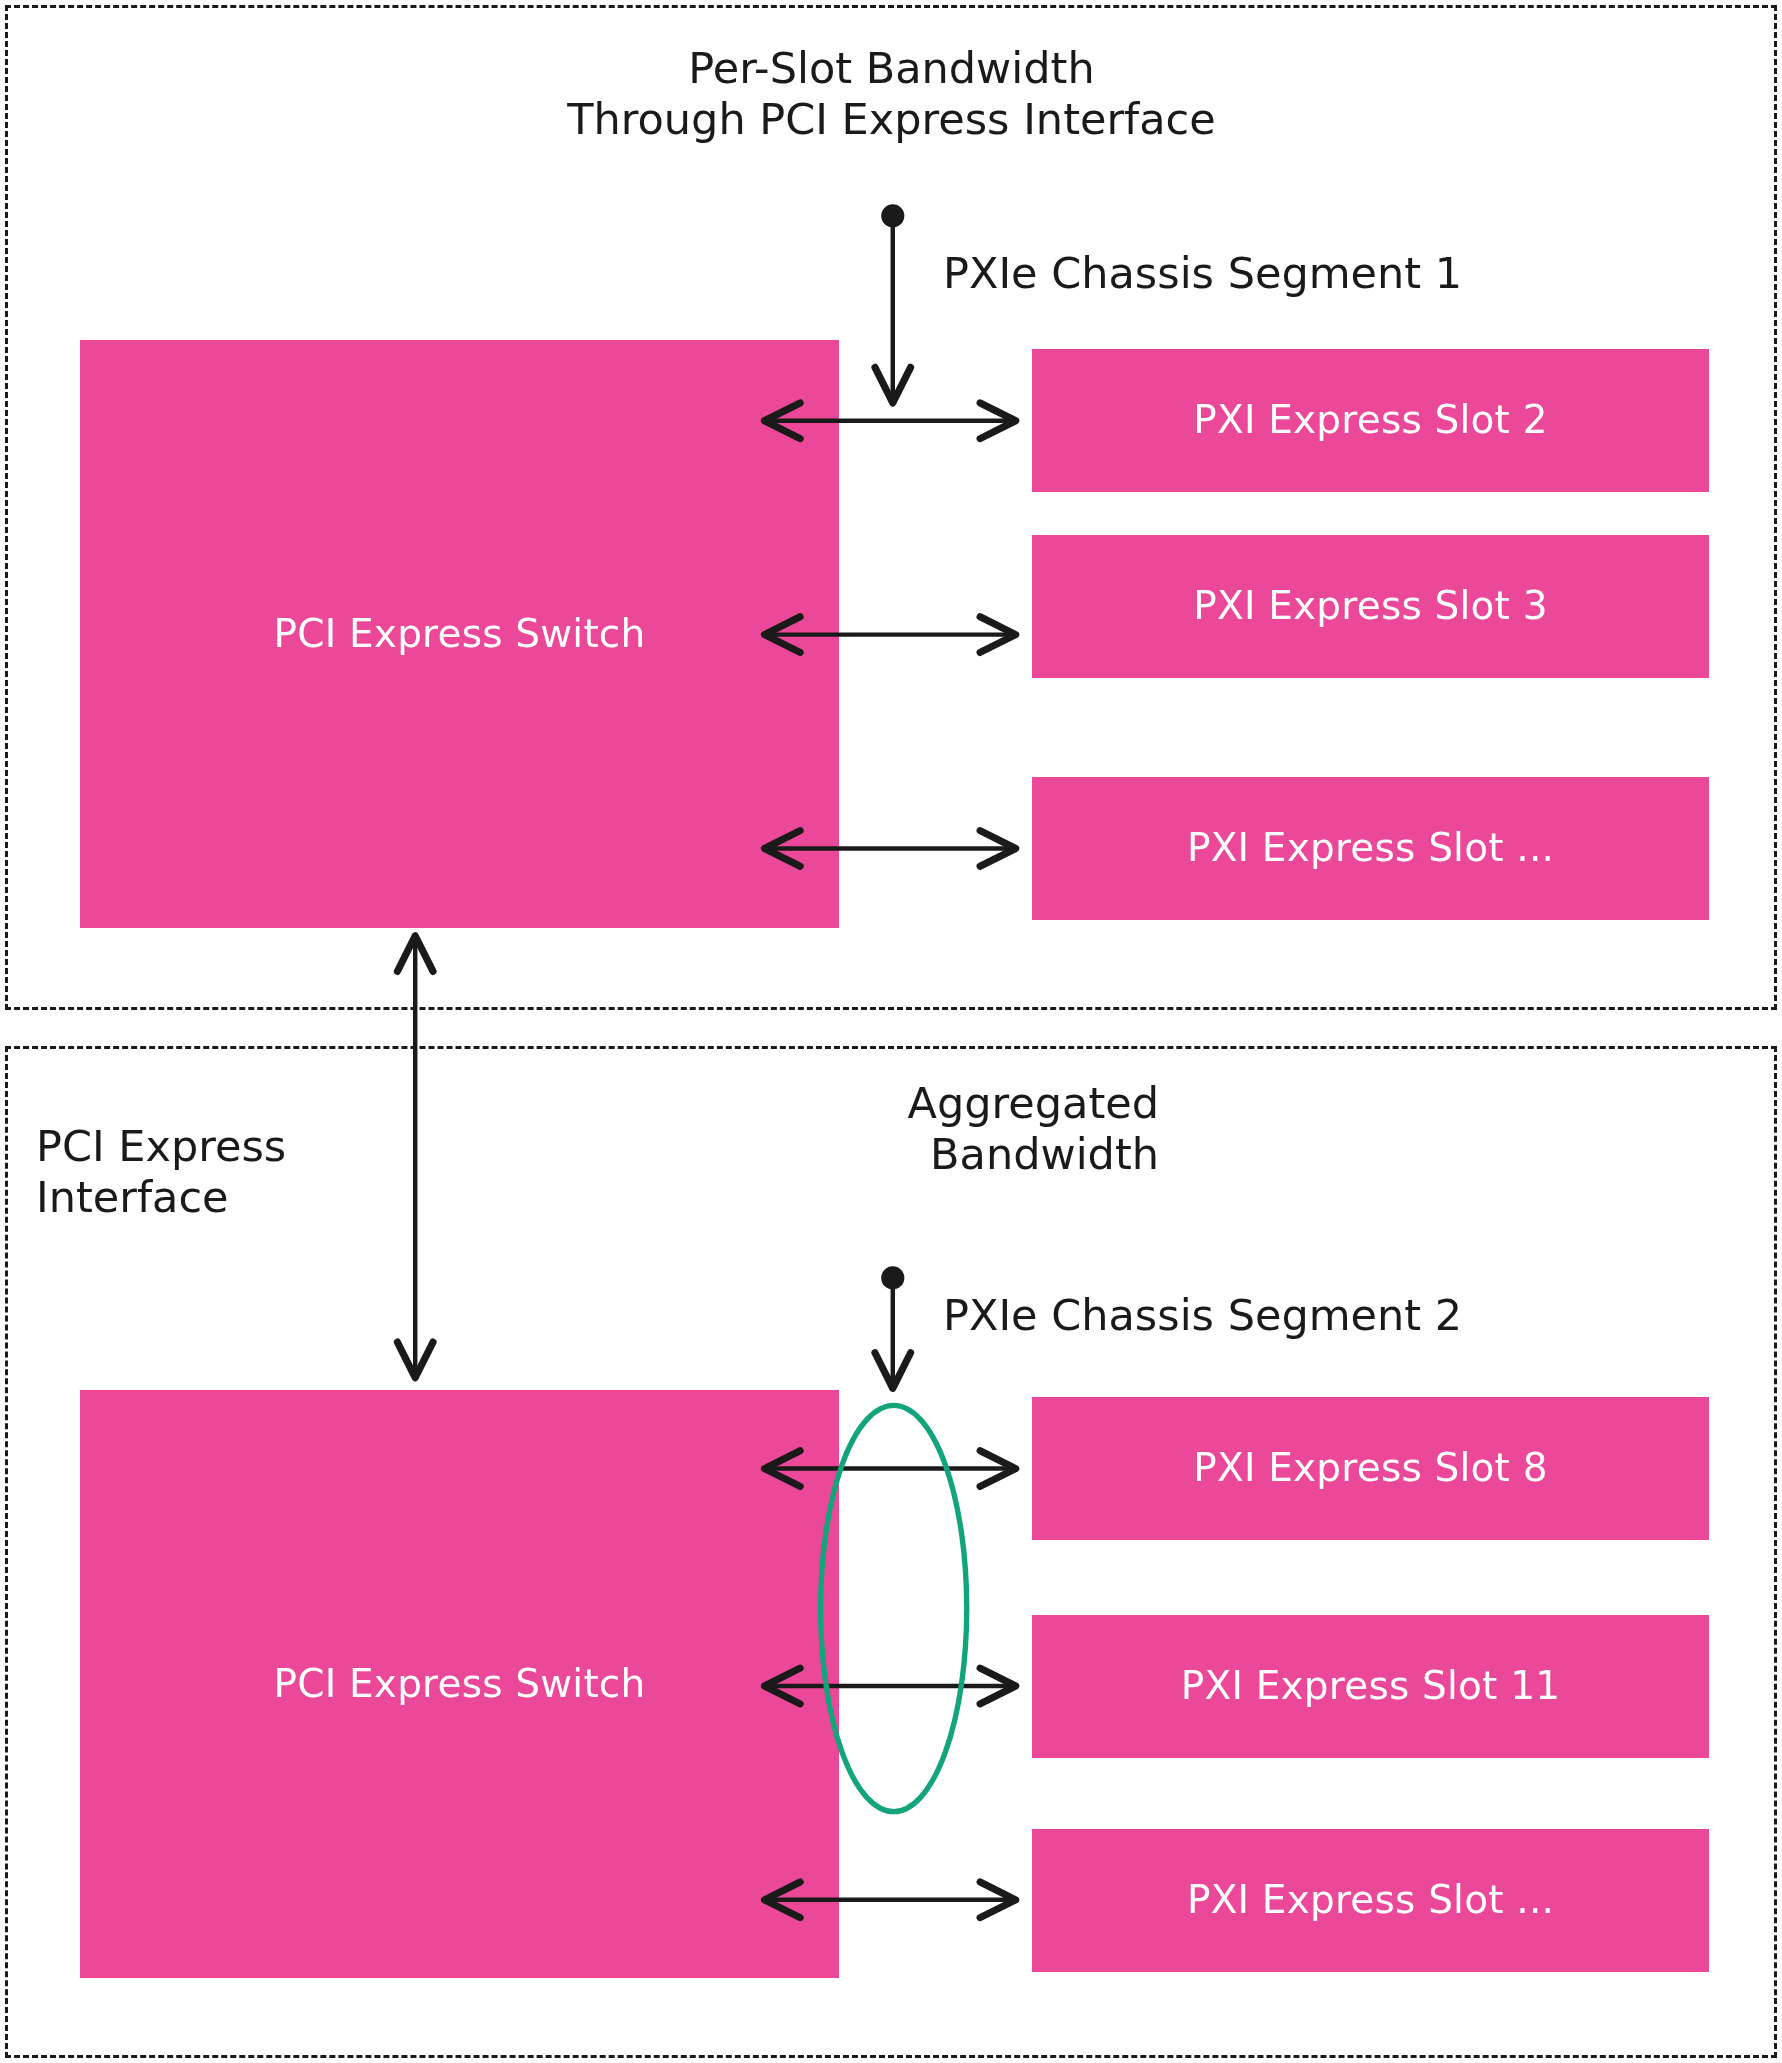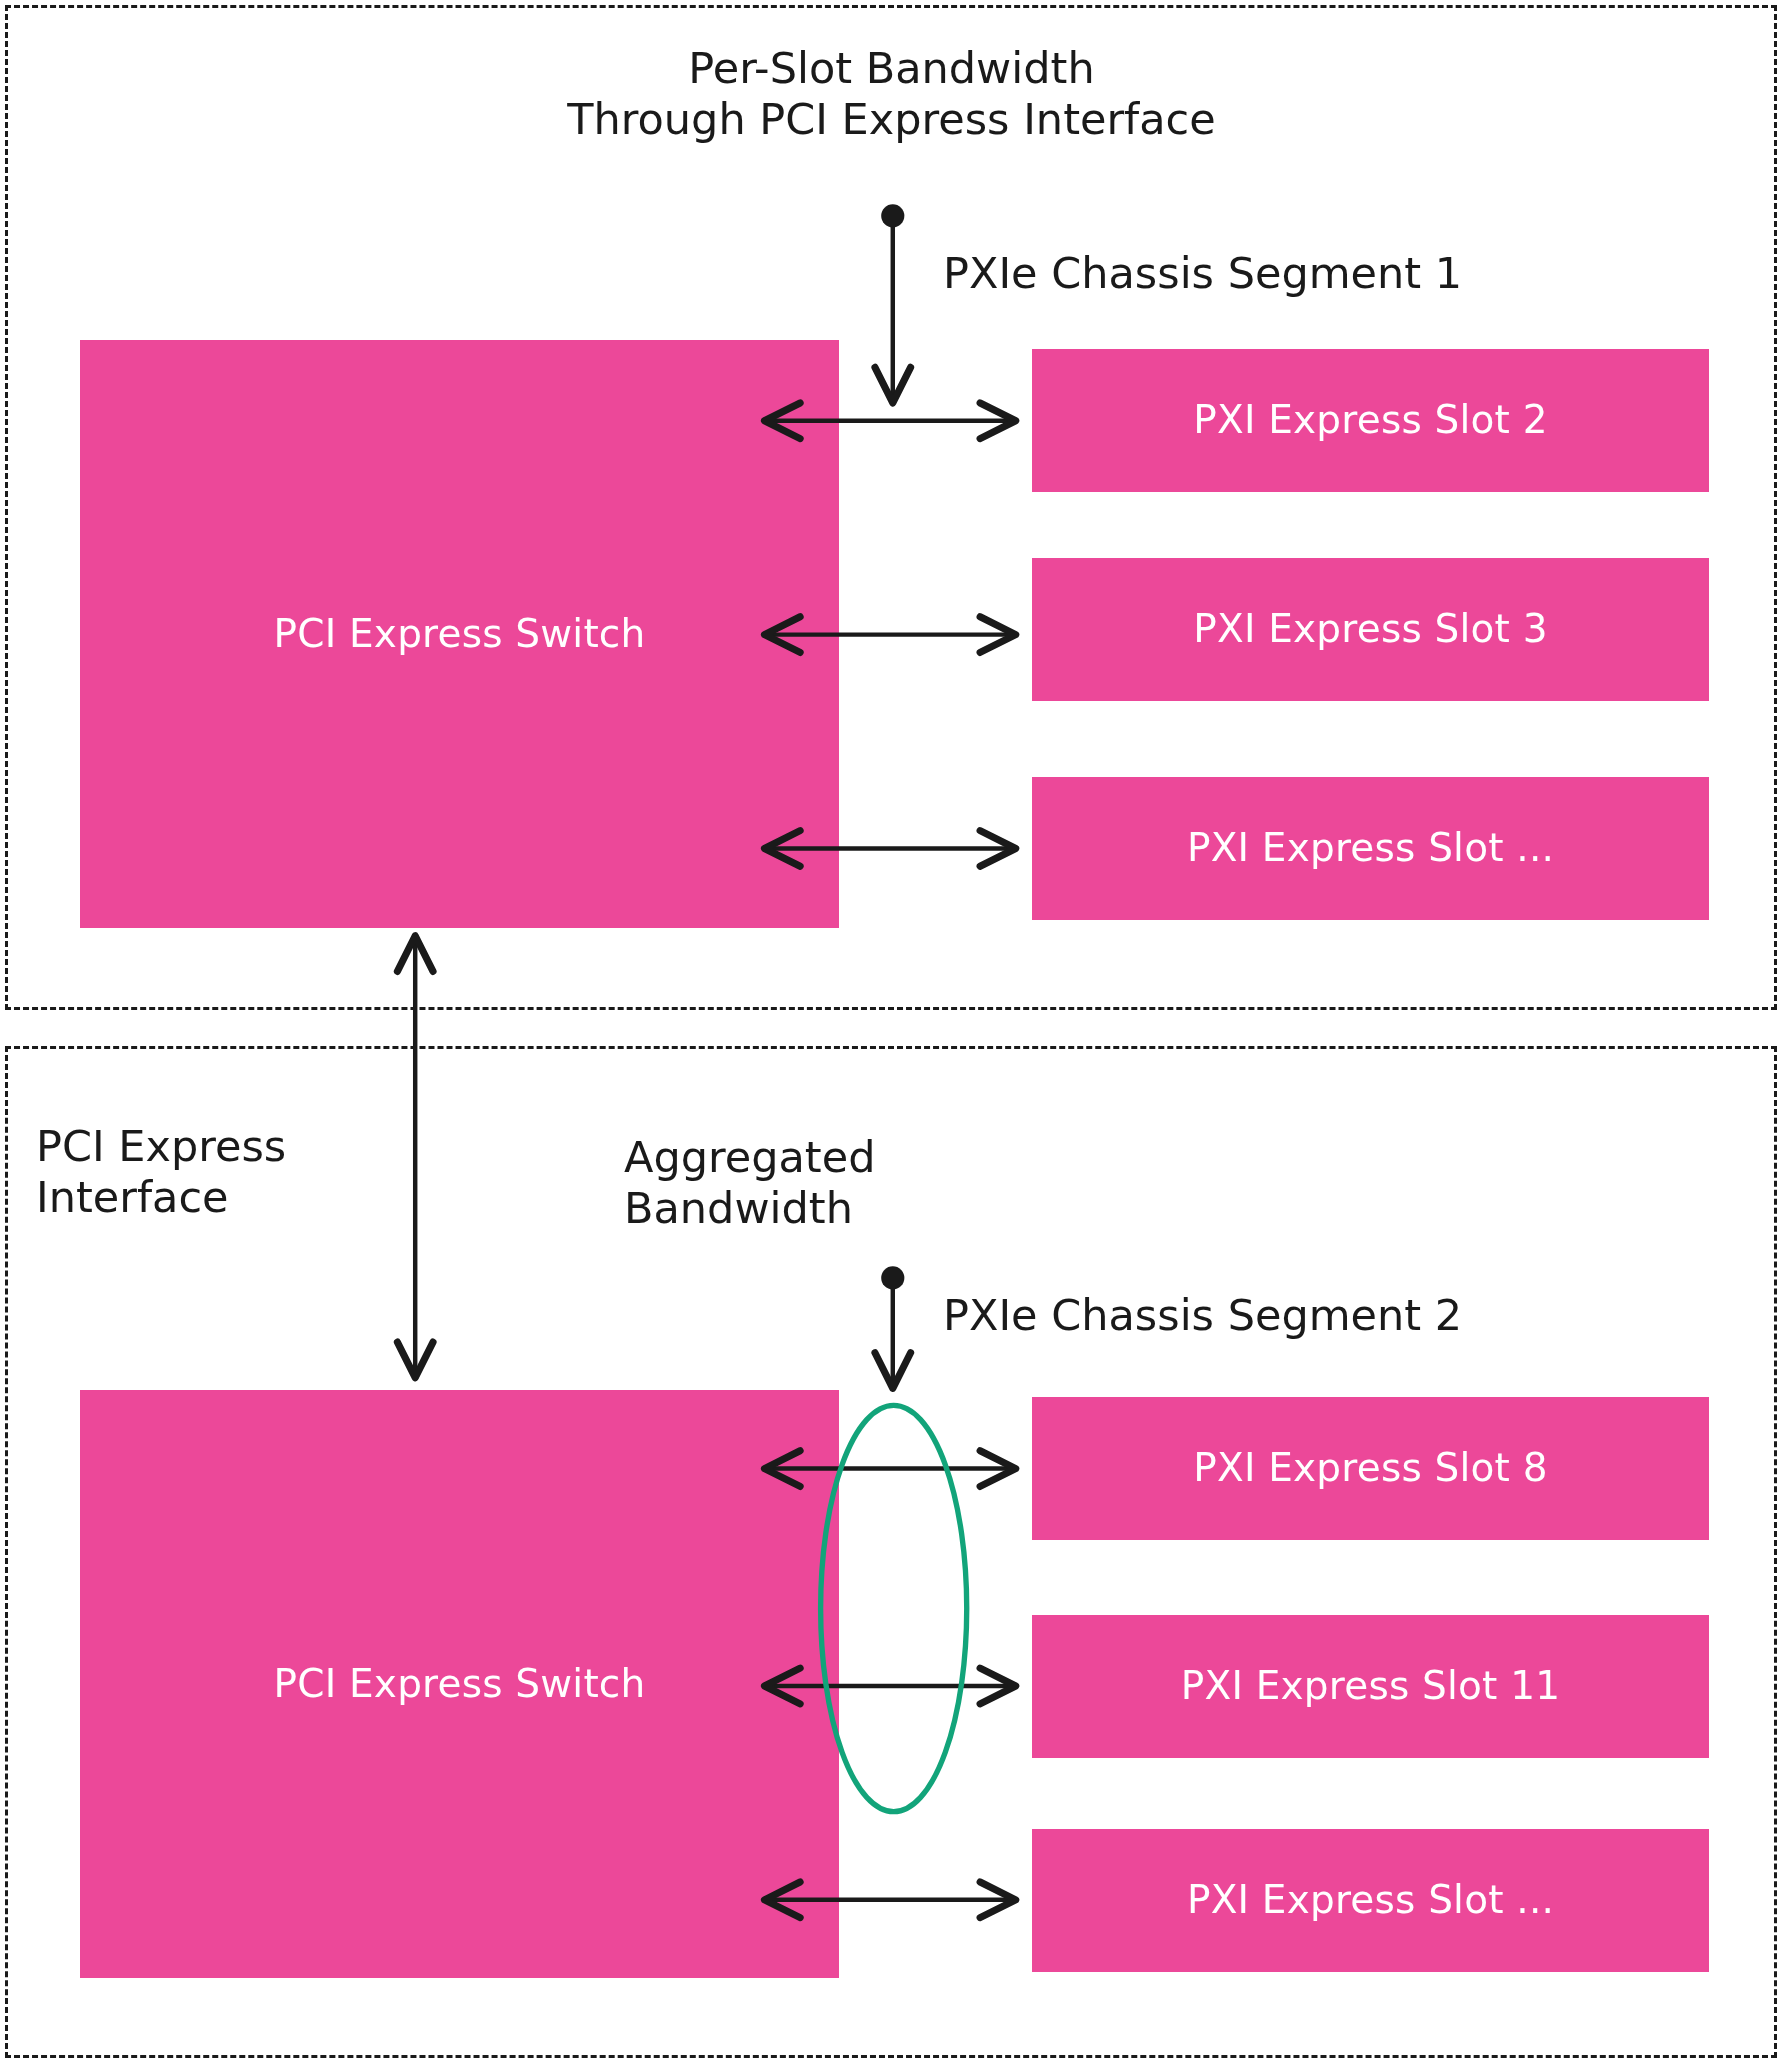--- a/index.html
+++ b/index.html
@@ -44,21 +44,21 @@
     line-height: 1.1;
     white-space: nowrap;
   }
 
   .switch-box { width: 759px; height: 588px; }
   #switch-1 { left: 80px; top: 340px; }
   #switch-2 { left: 80px; top: 1390px; }
 
   .slot-box { width: 677px; height: 143px; }
   #slot-s1-0 { left: 1032px; top: 349px; }
-  #slot-s1-1 { left: 1032px; top: 558px; }
+  #slot-s1-1 { left: 1032px; top: 535px; }
   #slot-s1-2 { left: 1032px; top: 777px; }
   #slot-s2-0 { left: 1032px; top: 1397px; }
   #slot-s2-1 { left: 1032px; top: 1615px; }
   #slot-s2-2 { left: 1032px; top: 1829px; }
 
   .static-text {
     position: absolute;
     color: #1a1a1a;
     font-size: 43px;
     font-weight: 400;
@@ -85,23 +85,23 @@
     text-align: left;
   }
   #label-pcie-interface {
     left: 36px;
     top: 1121px;
     width: 356px;
     text-align: left;
   }
   #label-aggregated {
     left: 624px;
-    top: 1132px;
+    top: 1078px;
     width: 535px;
-    text-align: left;
+    text-align: right;
   }
 
   svg#overlay {
     position: absolute;
     left: 0;
     top: 0;
     width: 1782px;
     height: 2064px;
     pointer-events: none;
   }

